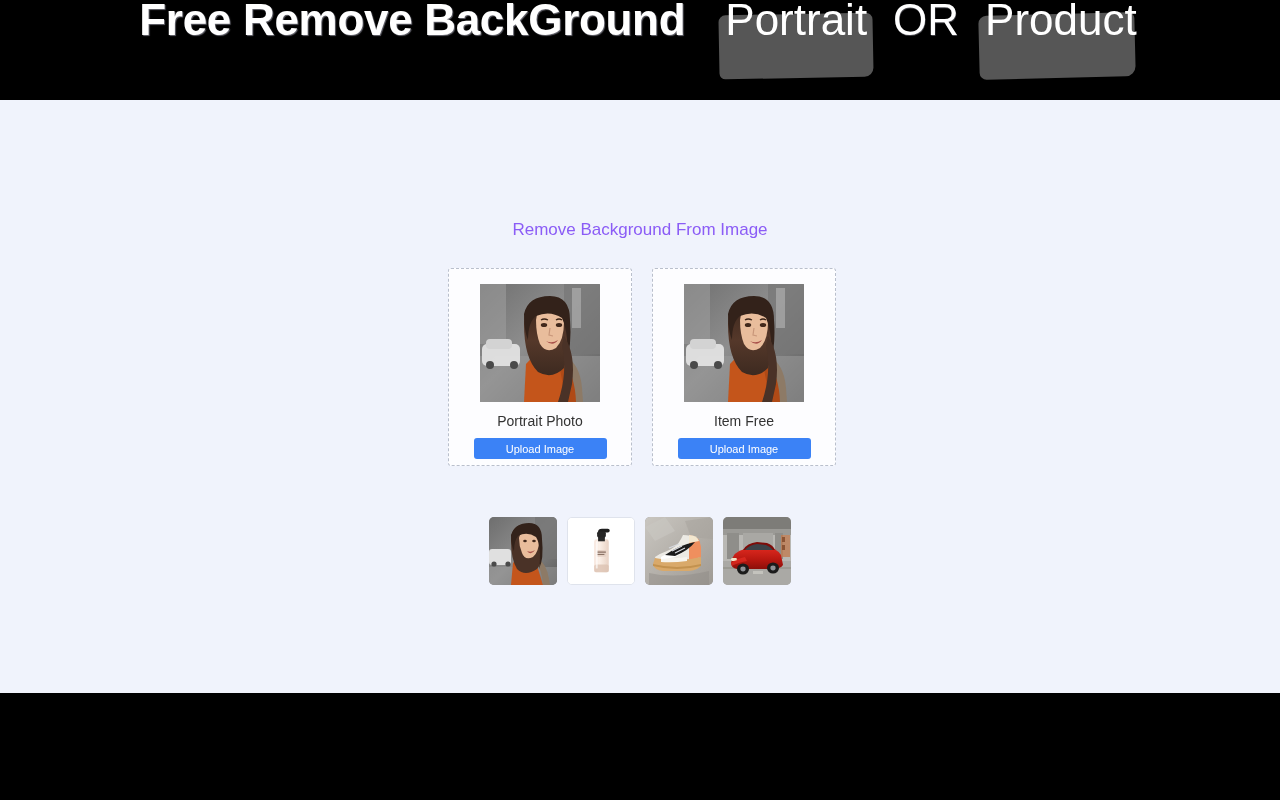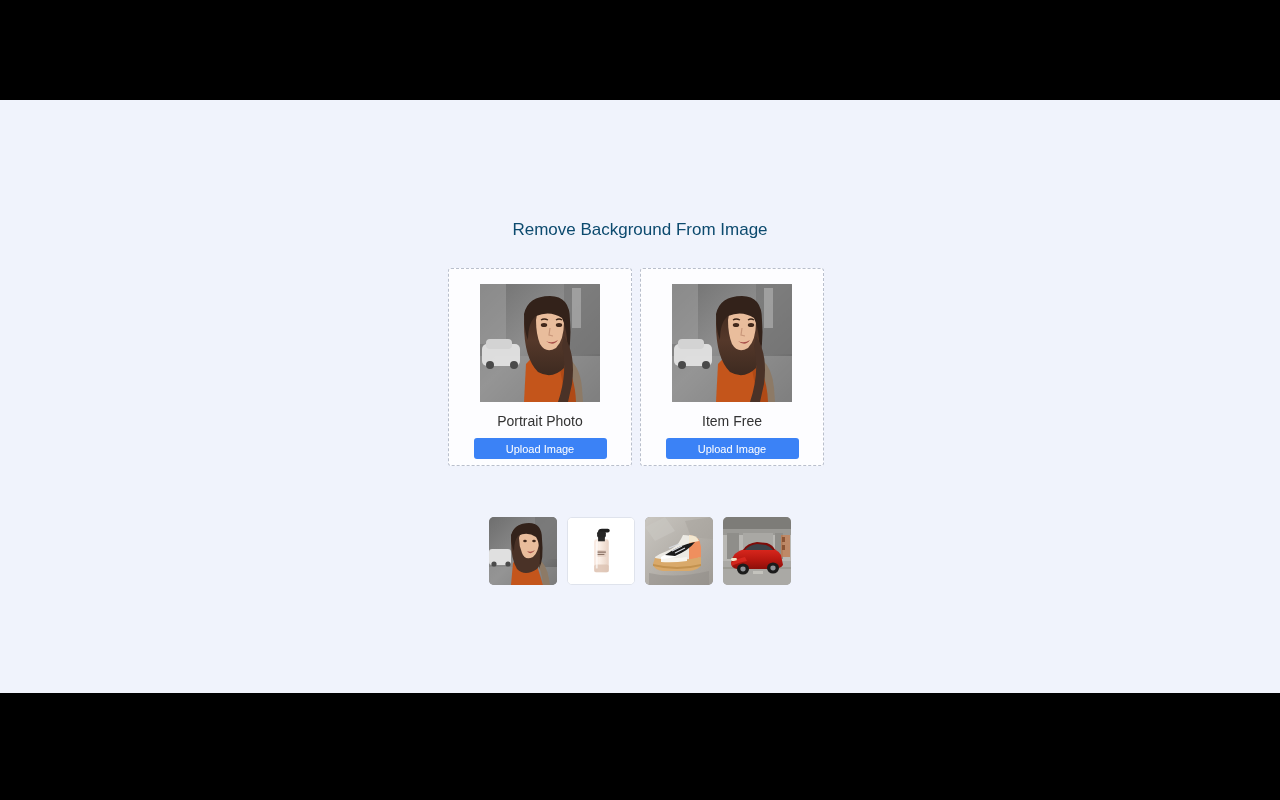--- a/index.html
+++ b/index.html
@@ -107,31 +107,31 @@
     background: #f0f3fc;
   }
 
   .page-title {
     position: absolute;
     left: 0;
     top: 120px;
     width: 1280px;
     text-align: center;
     font-size: 17px;
-    color: #0c4a6e;
+    color: #8b5cf6;
     font-weight: normal;
   }
 
   
   .cards-row {
     position: absolute;
     left: 448px;
     top: 168px;
     display: flex;
-    gap: 8px;
+    gap: 20px;
     align-items: flex-end;
   }
 
   .upload-card {
     width: 184px;
     height: 198px;
     border: 1px dashed #b9bfcc;
     border-radius: 3px;
     background: #fdfdff;
     display: flex;
@@ -219,20 +219,37 @@
   }
 
   
   .art { position: absolute; inset: 0; width: 100%; height: 100%; display: block; }
 </style>
 </head>
 <body>
 
 <div class="page">
 
+  <div class="top-banner">
+    <div class="banner-inner">
+      <div class="banner-title">Free Remove BackGround</div>
+
+      <div class="banner-words">
+        <span class="hl-word portrait">
+          <span class="hl-box"></span>
+          <span>Portrait</span>
+        </span>
+        <span class="plain-word">OR</span>
+        <span class="hl-word product">
+          <span class="hl-box"></span>
+          <span>Product</span>
+        </span>
+      </div>
+    </div>
+  </div>
 
   <div class="main-area">
 
     <h1 class="page-title">Remove Background From Image</h1>
 
     <div class="cards-row">
 
       <div class="upload-card">
         <div class="card-thumb">
           <svg class="art" viewBox="0 0 120 118" preserveAspectRatio="none">

